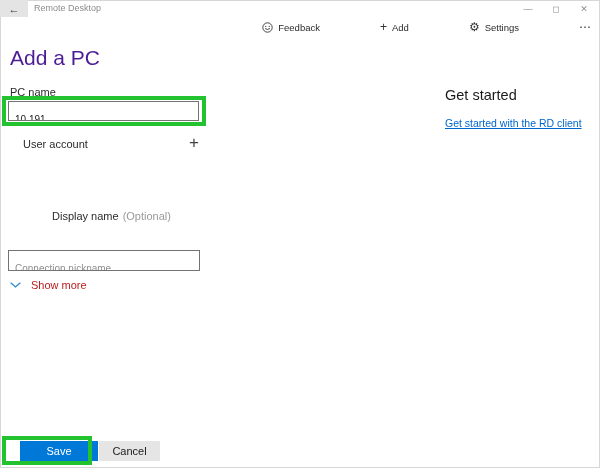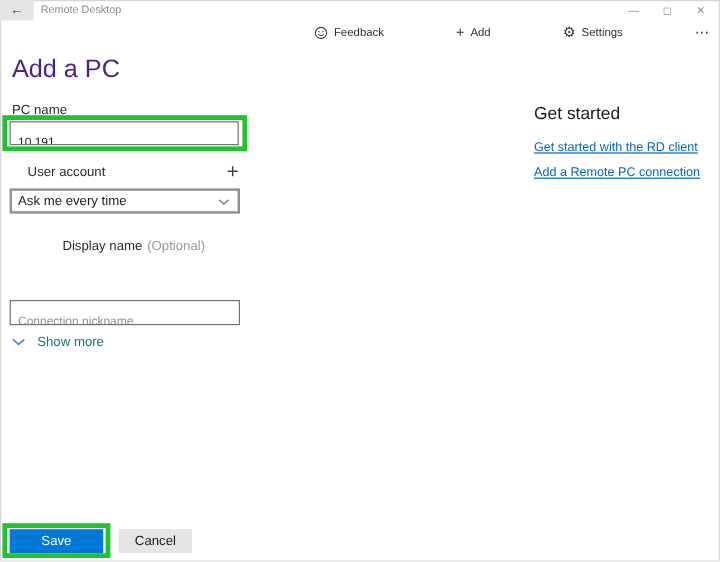--- a/index.html
+++ b/index.html
@@ -35,21 +35,21 @@
               font-family:"Liberation Sans",sans-serif;font-size:10px;color:#1a1a1a;padding:16px 0 0 6px;outline:none;}
   .text-input::placeholder{color:#8f8f8f;opacity:1;}
 
   .combo{position:absolute;box-sizing:border-box;border:2px solid #8f8f8f;background:#fff;
          display:flex;align-items:center;font-size:11px;color:#1a1a1a;padding-left:5px;}
   .combo .chev{position:absolute;right:7px;top:7px;}
 
   .plus-icon{position:absolute;font-size:17px;font-weight:300;color:#444;line-height:1;}
 
   .link{position:absolute;font-size:10.5px;color:#0066cc;text-decoration:underline;cursor:pointer;}
-  .showmore{position:absolute;display:flex;align-items:center;gap:10px;color:#0f766e;cursor:pointer;}
+  .showmore{position:absolute;display:flex;align-items:center;gap:10px;color:#b91c1c;cursor:pointer;}
   .showmore .label{font-size:11px;}
 
   .gs-heading{position:absolute;left:445px;top:87px;font-size:14.5px;color:#1a1a1a;font-weight:400;}
 
   .btn{position:absolute;display:flex;align-items:center;justify-content:center;
        font-size:11px;box-sizing:border-box;cursor:pointer;}
   .btn-save{background:#0078d7;color:#fff;}
   .btn-cancel{background:#e5e5e5;color:#1a1a1a;}
 
   svg{display:block;}
@@ -97,45 +97,36 @@
   </div>
 
   <div class="page-heading">Add a PC</div>
 
   <div class="field-label" style="left:10px;top:86px;">PC name</div>
   <input class="text-input" style="left: 8px; top: 101px; width: 191px; height: 20px;" value="10.191.">
   <div class="hl-box" style="left:2px;top:96px;width:204px;height:30px;"></div>
 
   <div class="field-label" style="left:23px;top:138px;">User account</div>
   <div class="plus-icon" style="left:189px;top:134px;">+</div>
-  <div class="combo" style="left:8px;top:157px;width:192px;height:21px;">
-    <span>Ask me every time</span>
-    <span class="chev">
-      <svg width="9" height="5" viewBox="0 0 9 5">
-        <polyline points="0.5,0.5 4.5,4 8.5,0.5" fill="none" stroke="#777" stroke-width="1.1"></polyline>
-      </svg>
-    </span>
-  </div>
 
-  <div class="field-label" style="left:10px;top:199px;padding-left:42px;">
+  <div class="field-label" style="left:10px;top:210px;padding-left:42px;">
     <span>Display name</span><span class="optional">(Optional)</span>
   </div>
   <input class="text-input" style="left: 8px; top: 210px; width: 192px; height: 21px; margin-top: 40px;" placeholder="Connection nickname">
 
 
   <div class="showmore" style="left:10px;top:279px;">
     <span>
       <svg width="11" height="6" viewBox="0 0 11 6">
         <polyline points="0.7,0.7 5.5,5 10.3,0.7" fill="none" stroke="#2b88d8" stroke-width="1.3"></polyline>
       </svg>
     </span>
     <span class="label">Show more</span>
   </div>
 
   <div class="gs-heading">Get started</div>
   <div class="link" style="left:445px;top:117px;">Get started with the RD client</div>
-  <div class="link" style="left:445px;top:138px;">Add a Remote PC connection</div>
 
-  <div class="btn btn-save" style="left:8px;top:441px;width:78px;height:20px;">Save</div>
+  <div class="btn btn-save" style="left:20px;top:441px;width:78px;height:20px;">Save</div>
   <div class="hl-box" style="left:2px;top:436px;width:90px;height:29px;"></div>
   <div class="btn btn-cancel" style="left:99px;top:441px;width:61px;height:20px;">Cancel</div>
 
 </div>
 
 </body></html>

